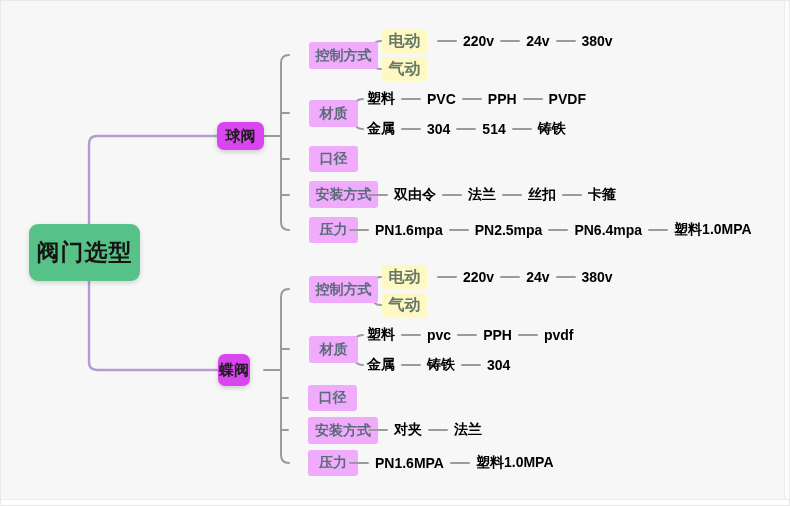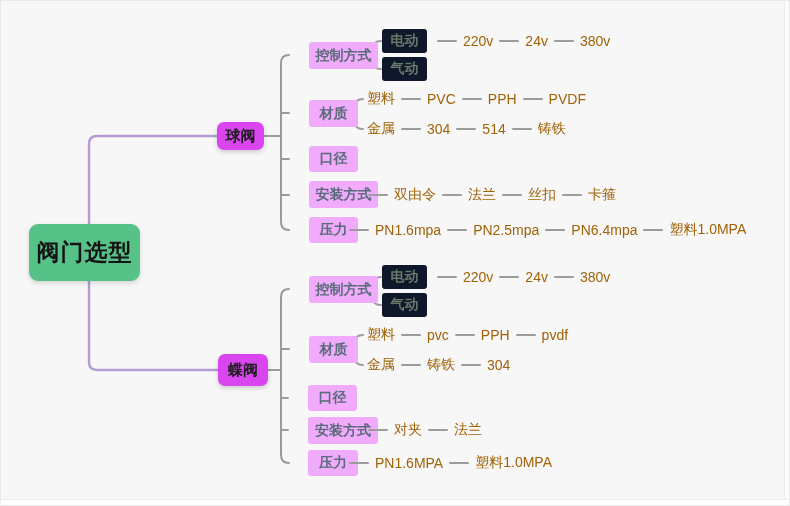--- a/index.html
+++ b/index.html
@@ -26,28 +26,28 @@
   .branch-node {
     background:#d946ef; color:#1c1c1c; font-size:15px;
     border-radius:7px; box-shadow:0 2px 5px rgba(0,0,0,.18);
   }
   .cat-node {
     background:#f0abfc; color:#5a6b7a; font-size:14px;
     border-radius:3px;
     margin-left:20px;
   }
   .sub-node {
-    background:#0f172a; color:#66786a; font-size:14px;
+    background:#fef9c3; color:#66786a; font-size:16px;
     border-radius:3px;
   }
   .chain {
     position:absolute; z-index:2; display:flex; align-items:center;
     transform:translateY(-50%); white-space:nowrap;
   }
-  .leaf { color:#a16207; font-weight:normal; font-size:14px; }
+  .leaf { color:#000000; font-weight:bold; font-size:14px; }
   .dash { width:20px; height:2px; background:#9b9b9b; margin:0 6px; flex:none; border-radius:1px; }
 </style>
 </head>
 <body>
 
 <div class="canvas">
 
   <svg class="links" width="790" height="506">
     <path d="M 217,135 H 96 Q 88,135 88,143 V 361 Q 88,369 96,369 H 218" fill="none" stroke="#b49cd2" stroke-width="2.4" stroke-linecap="round"></path>
     <path d="M 263,135 H 280
@@ -127,21 +127,21 @@
     <span class="dash"></span>
     <span class="leaf">PN1.6mpa</span>
     <span class="dash"></span>
     <span class="leaf">PN2.5mpa</span>
     <span class="dash"></span>
     <span class="leaf">PN6.4mpa</span>
     <span class="dash"></span>
     <span class="leaf">塑料1.0MPA</span>
   </div>
 
-  <div class="node branch-node" style="left:217px;top:353px;width:50px;height:32px;font-family:Liberation Serif, serif;">蝶阀</div>
+  <div class="node branch-node" style="left:217px;top:353px;width:32px;height:32px;font-family:Liberation Serif, serif;">蝶阀</div>
 
   <div class="node cat-node" style="left:288px;top:275px;width:69px;height:27px;">控制方式</div>
   <div class="node cat-node" style="left:288px;top:335px;width:49px;height:27px;">材质</div>
   <div class="node cat-node" style="left:287px;top:384px;width:49px;height:26px;">口径</div>
   <div class="node cat-node" style="left:287px;top:416px;width:70px;height:27px;">安装方式</div>
   <div class="node cat-node" style="left:287px;top:449px;width:50px;height:26px;">压力</div>
 
   <div class="node sub-node" style="left:381px;top:264px;width:45px;height:24px;">电动</div>
   <div class="node sub-node" style="left:381px;top:292px;width:45px;height:24px;">气动</div>
 

